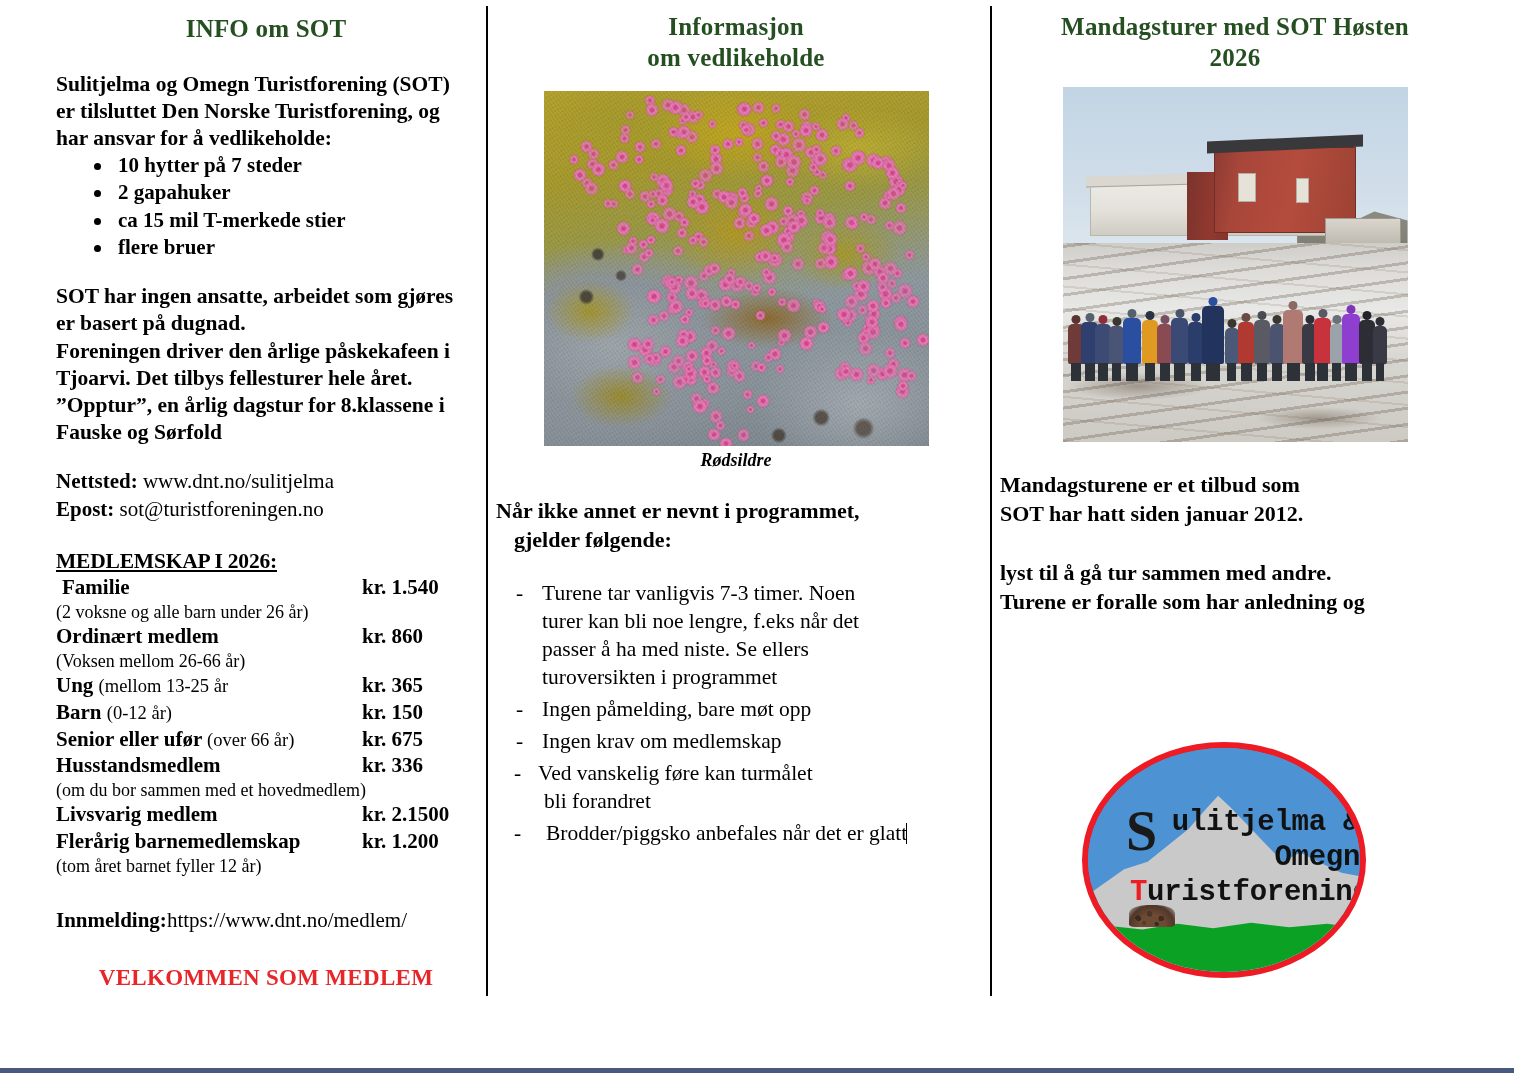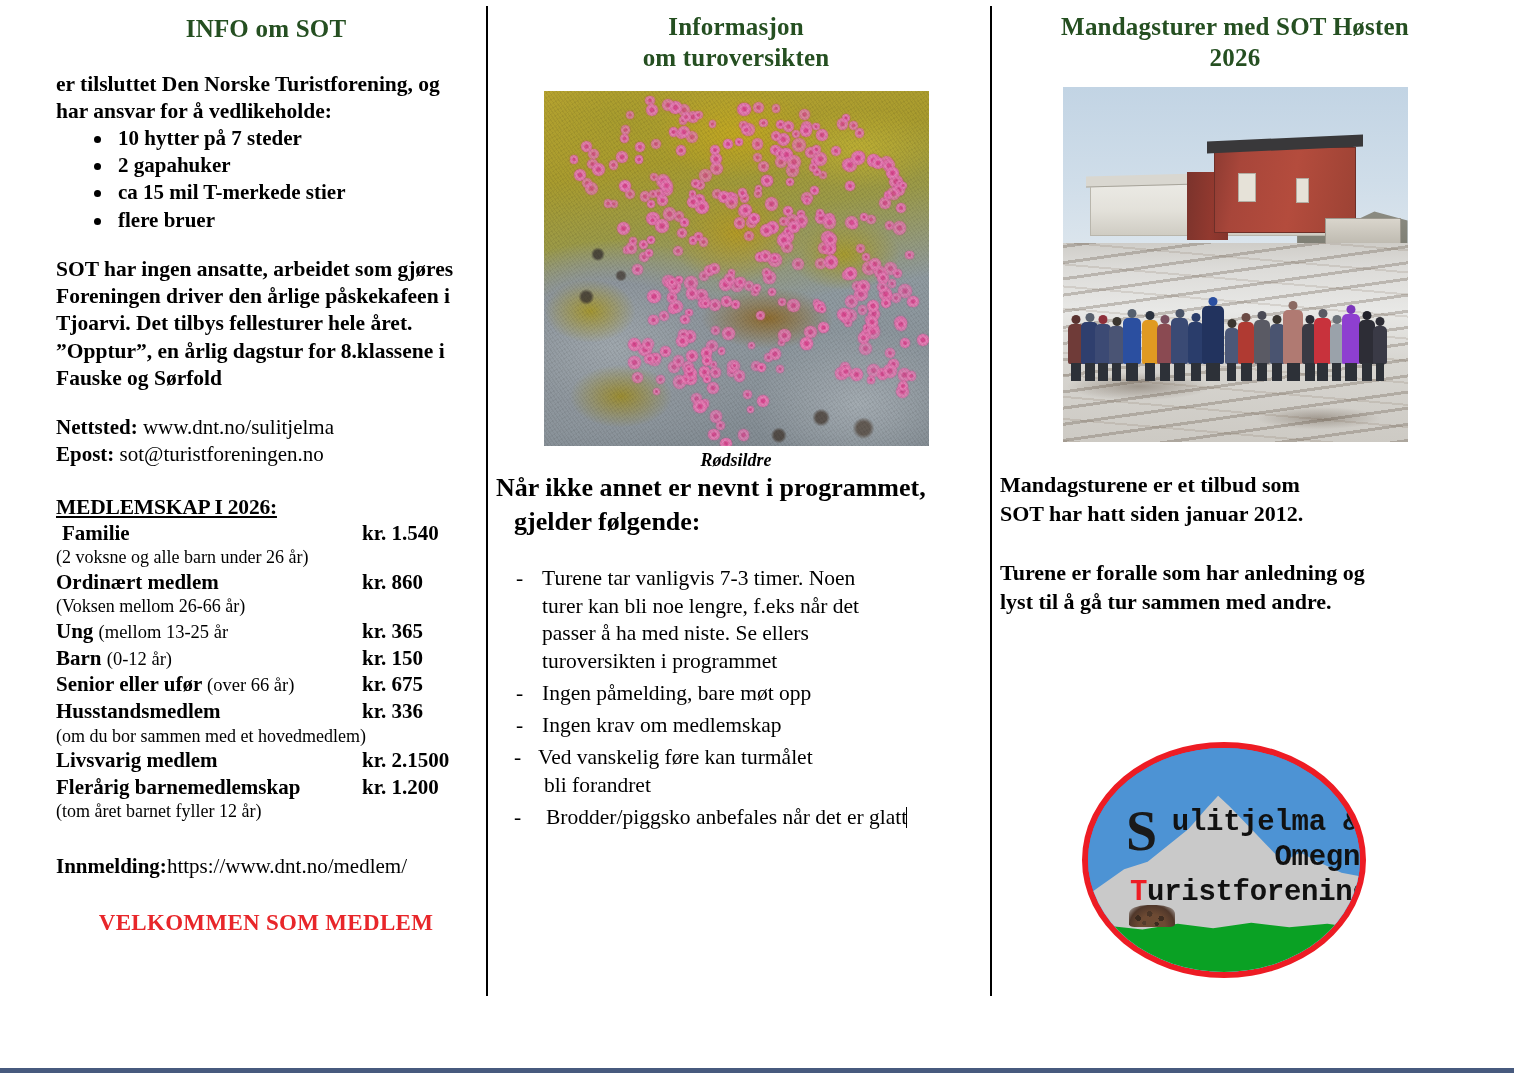--- a/index.html
+++ b/index.html
@@ -284,22 +284,23 @@
   }
   .pp .lg {
     position: absolute;
     left: 18%; right: 18%;
     bottom: -17px; height: 18px;
     background: #2d3138;
   }
 
   
   .mid-head {
-    font-weight: bold;
-    font-size: 26px;
+    margin-top: 26px;
+    font-weight: bold;
+    font-size: 22px;
     line-height: 1.3;
   }
   .mid-head .l2 { padding-left: 18px; }
   ul.dash-list {
     list-style: none;
     margin: 26px 0 0 0;
     padding: 0;
   }
   ul.dash-list li {
     position: relative;
@@ -423,33 +424,35 @@
 <div class="page">
 
   <div class="divider d1"></div>
   <div class="divider d2"></div>
 
   <div class="col col1">
 
     <div class="heading">INFO om SOT</div>
 
     <div class="intro body-bold">
+      <div>Sulitjelma og Omegn Turistforening (SOT)</div>
       <div>er tilsluttet Den Norske Turistforening, og</div>
       <div>har ansvar for å vedlikeholde:</div>
     </div>
 
     <ul class="disc-list">
       <li>10 hytter  på 7 steder</li>
       <li>2 gapahuker</li>
       <li>ca 15 mil T-merkede stier</li>
       <li>flere bruer</li>
     </ul>
 
     <div class="para-gap body-bold">
       <div>SOT har ingen ansatte, arbeidet som gjøres</div>
+      <div>er basert på dugnad.</div>
       <div>Foreningen driver den årlige påskekafeen i</div>
       <div>Tjoarvi. Det tilbys fellesturer hele året.</div>
       <div>”Opptur”, en årlig dagstur for  8.klassene i</div>
       <div>Fauske og Sørfold</div>
     </div>
 
     <div class="para-gap">
       <div class="link-line">
         <span class="link-lbl">Nettsted:</span>
         <span class="link-url">www.dnt.no/sulitjelma</span>
@@ -514,21 +517,21 @@
       <b>Innmelding:</b><span>https://www.dnt.no/medlem/</span>
     </div>
 
     <div class="welcome">VELKOMMEN SOM MEDLEM</div>
   </div>
 
   <div class="col col2">
 
     <div class="heading">
       <div>Informasjon</div>
-      <div>om turoversikten</div>
+      <div>om vedlikeholde</div>
     </div>
 
     <div class="photo-wrap" style="margin-top:18px;">
       <div class="photo photo-flower">
         <div class="ff-base"></div>
         <div class="ff-moss"></div>
         <div class="ff-dark"></div>
         <div class="ff-flowers" id="flowerField">
             <span class="fl" style="left:37.19%;top:5.69%;width:12.3px;height:12.3px;opacity:0.89"></span>
             <span class="fl" style="left:61.09%;top:16.02%;width:13.2px;height:13.2px;opacity:0.94"></span>
@@ -1034,22 +1037,22 @@
           </div>
       </div>
     </div>
 
     <div class="c3-para">
       <div>Mandagsturene er et tilbud som</div>
       <div>SOT har hatt siden januar  2012.</div>
     </div>
 
     <div class="c3-para c3-para2">
+      <div>lyst til å gå tur sammen med andre.</div>
       <div>Turene er foralle som har anledning og</div>
-      <div>lyst til å gå tur sammen med andre.</div>
     </div>
 
     <div class="logo-wrap">
       <div class="logo">
         <div class="logo-sky"></div>
         <div class="logo-mtn"></div>
         <div class="logo-grass"></div>
         <div class="logo-cairn"></div>
         <div class="logo-s">S</div>
         <div class="logo-text">

